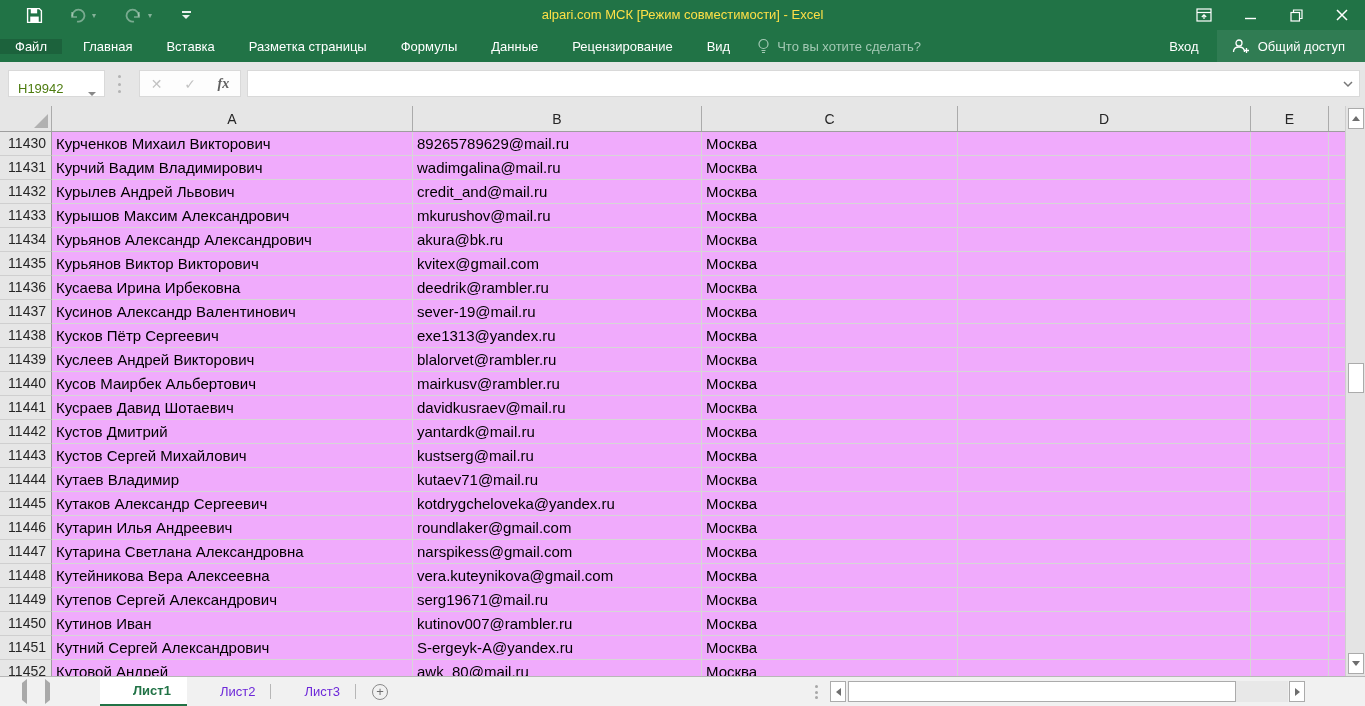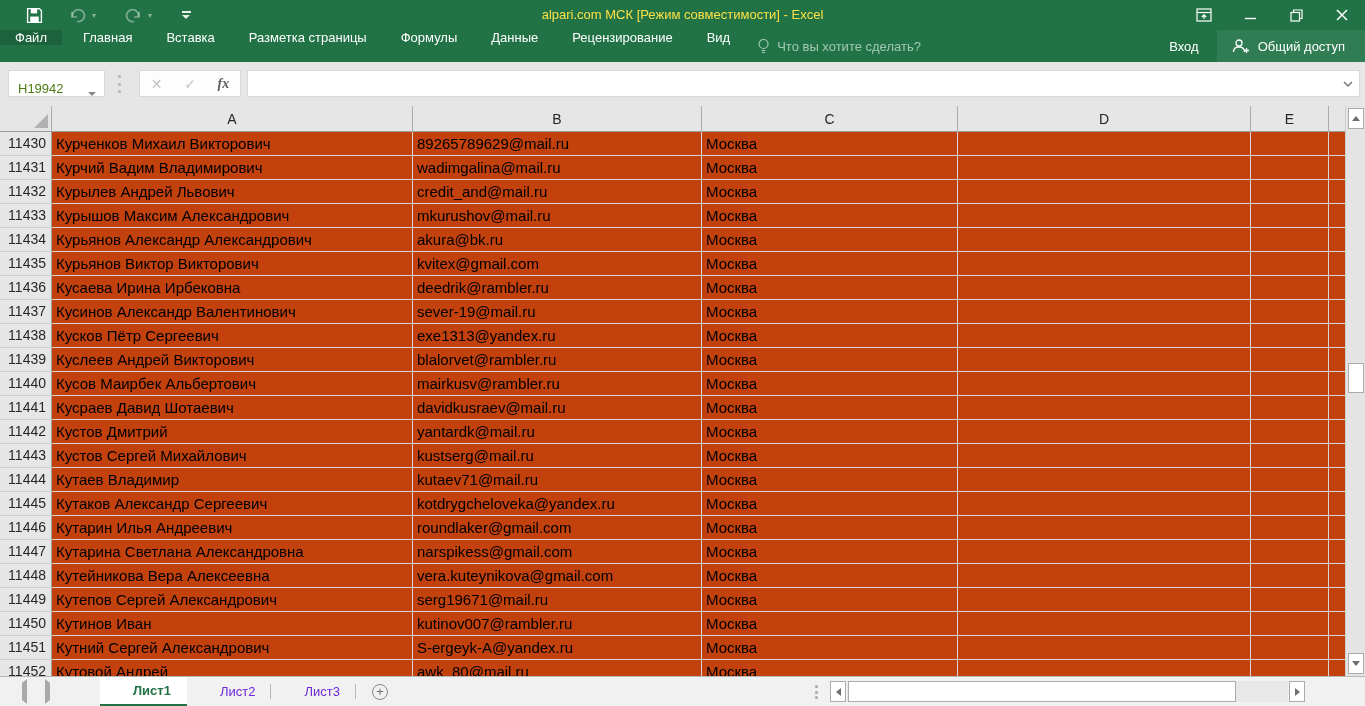--- a/index.html
+++ b/index.html
@@ -47,21 +47,21 @@
   .formula-input .fval { flex:1; font-size:13px; color:#000; padding-left:6px; }
   .formula-input .fexpand { width:22px; color:#777; font-size:11px; text-align:center; }
 
   
   .sheet { position:absolute; left:0; top:106px; width:1345px; height:570px; overflow:hidden; background:#fff; }
   .gh-row { display:flex; height:26px; background:#e6e6e6; border-bottom:1px solid #9e9e9e; }
   .corner { width:52px; position:relative; border-right:1px solid #ababab; }
   .corner .tri { position:absolute; right:3px; bottom:3px; width:0; height:0; border-left:14px solid transparent; border-bottom:14px solid #b1b1b1; }
   .col-h { border-right:1px solid #ababab; text-align:center; line-height:26px; font-size:14px; color:#262626; }
   .grid-body { position:relative; }
-  .grid-row { display:flex; height:24px; background:#c2410c; }
+  .grid-row { display:flex; height:24px; background:#f0abfc; }
   .rh { width:52px; background:#e6e6e6; border-right:1px solid #9e9e9e; border-bottom:1px solid #cfcfcf; font-size:14px; color:#262626; text-align:right; padding-right:5px; line-height:23px; }
   .cell { border-right:1px solid #d6d6d6; border-bottom:1px solid #d6d6d6; font-size:15px; color:#000; line-height:23px; padding-left:4px; white-space:nowrap; overflow:hidden; }
   .w1 { width:361px; } .w2 { width:289px; } .w3 { width:256px; } .w4 { width:293px; } .w5 { width:78px; } .w6 { width:16px; border-right:none; }
 
   
   .vscroll { position:absolute; right:0; top:106px; width:20px; height:570px; background:#e4e4e4; border-left:1px solid #cfcfcf; }
   .vs-btn { position:absolute; left:2px; width:16px; height:21px; background:#fff; border:1px solid #ababab; display:flex; align-items:center; justify-content:center; }
   .vs-up { top:2px; } .vs-down { bottom:2px; }
   .vs-thumb { position:absolute; left:2px; top:257px; width:16px; height:30px; background:#fff; border:1px solid #ababab; }
   .tri-up { width:0; height:0; border-left:4px solid transparent; border-right:4px solid transparent; border-bottom:5px solid #6e6e6e; }
@@ -144,21 +144,21 @@
       </div>
       <div class="wbtn">
         <svg width="12" height="12" viewBox="0 0 12 12">
             <path d="M1 1 L11 11 M11 1 L1 11" stroke="#fff" stroke-width="1.5"></path>
           </svg>
       </div>
     </div>
   </div>
 
   <div class="ribbon-tabs">
-    <div id="rtabs" style="display:flex;align-items:flex-start;">
+    <div id="rtabs" style="display:flex;align-items:center;">
         <div class="rtab file">Файл</div>
         <div class="rtab">Главная</div>
         <div class="rtab">Вставка</div>
         <div class="rtab">Разметка страницы</div>
         <div class="rtab">Формулы</div>
         <div class="rtab">Данные</div>
         <div class="rtab">Рецензирование</div>
         <div class="rtab">Вид</div>
       </div>
     <div class="tellme">

